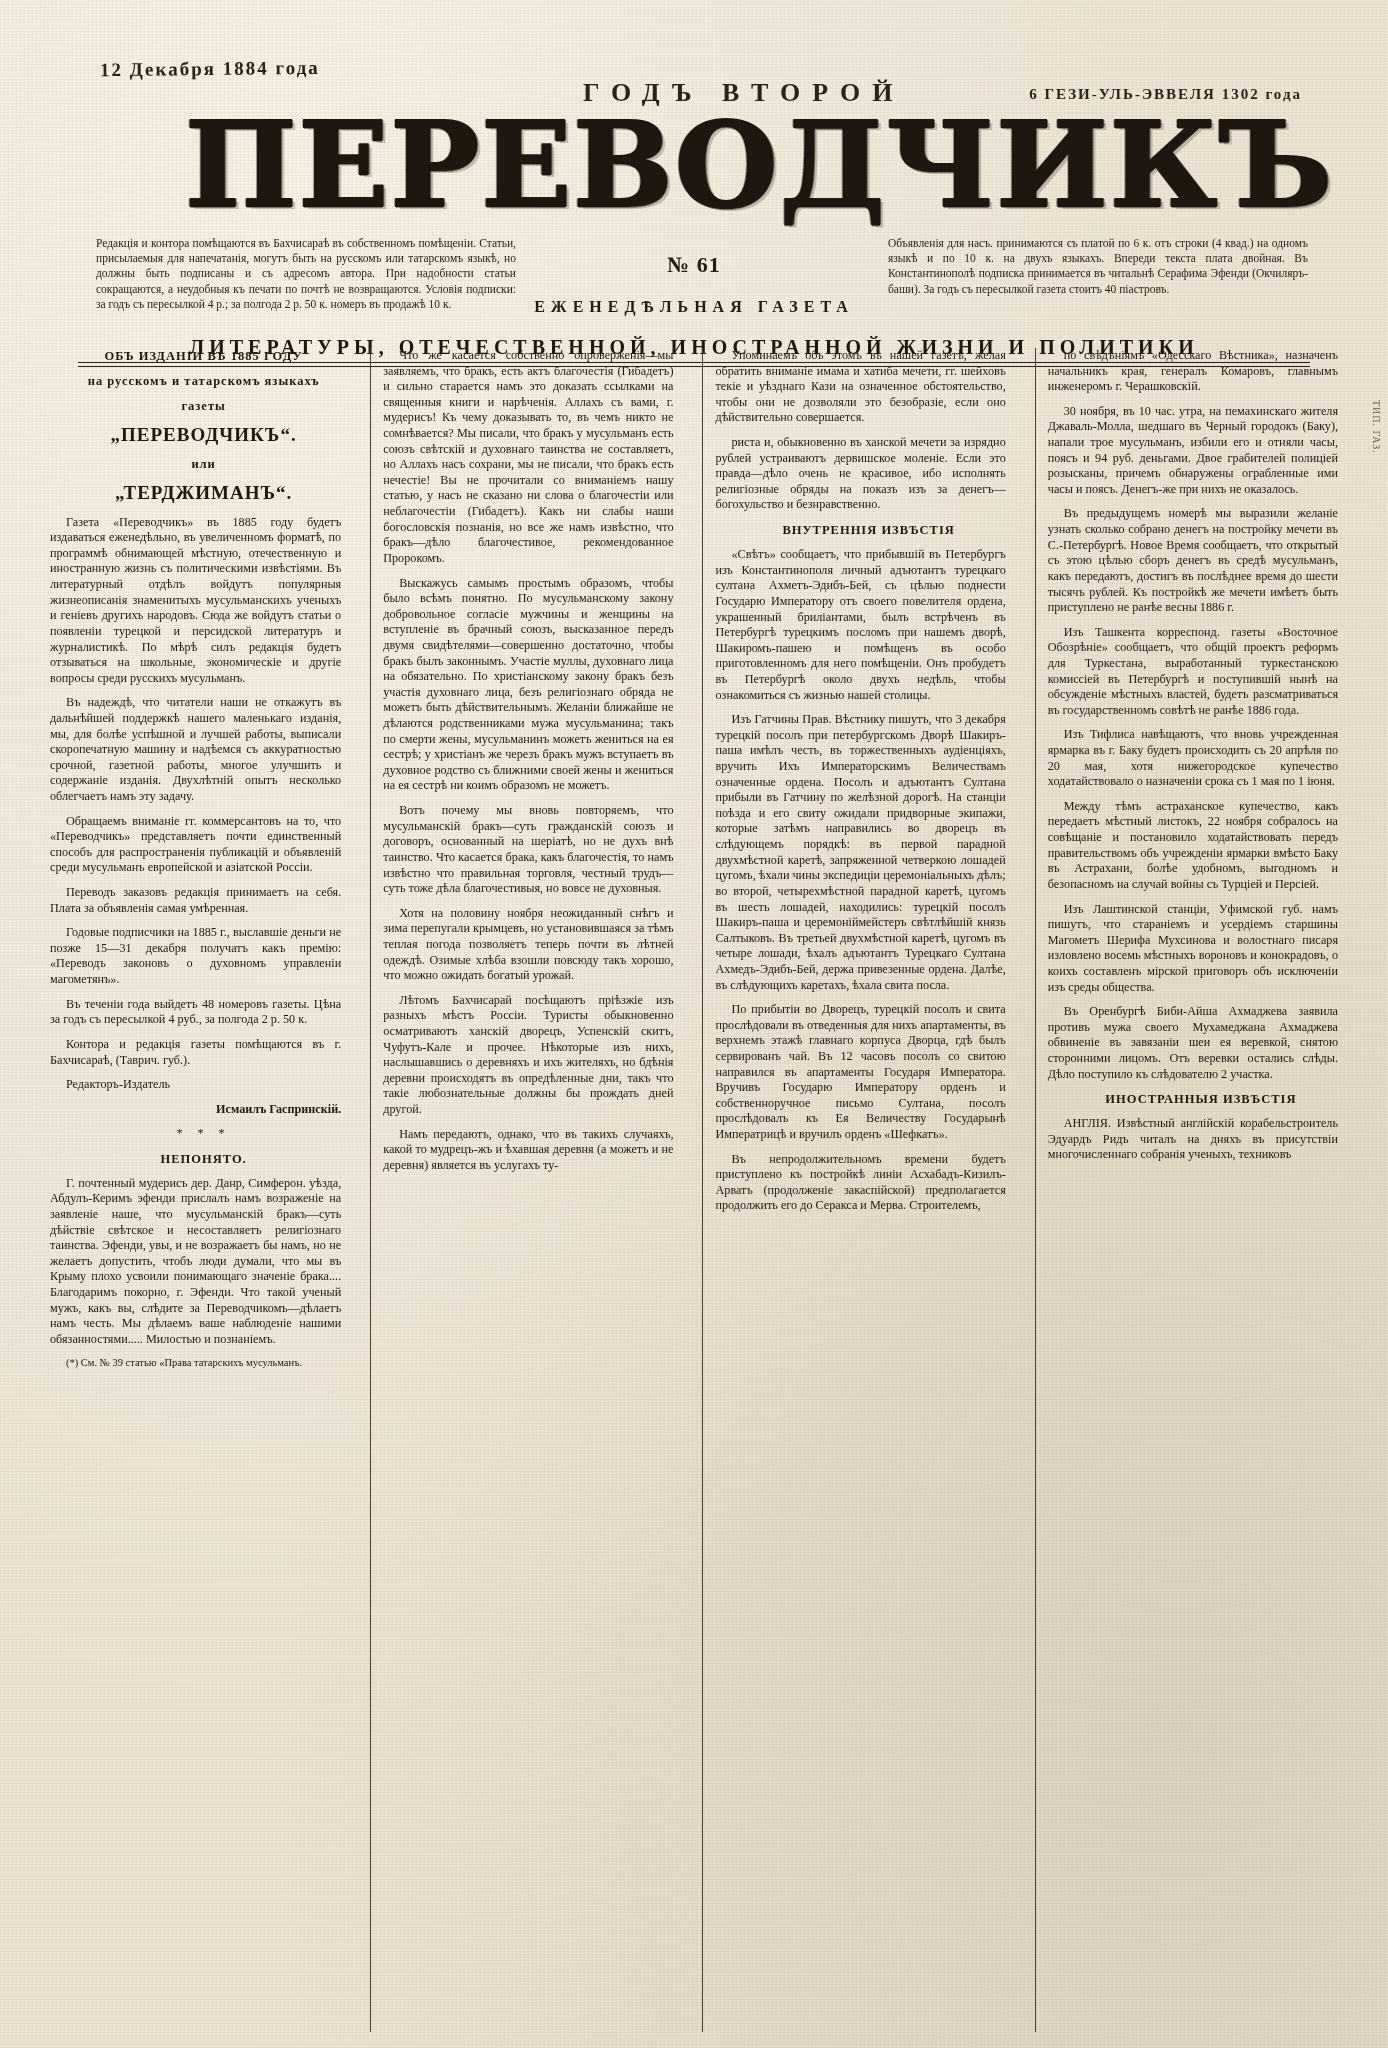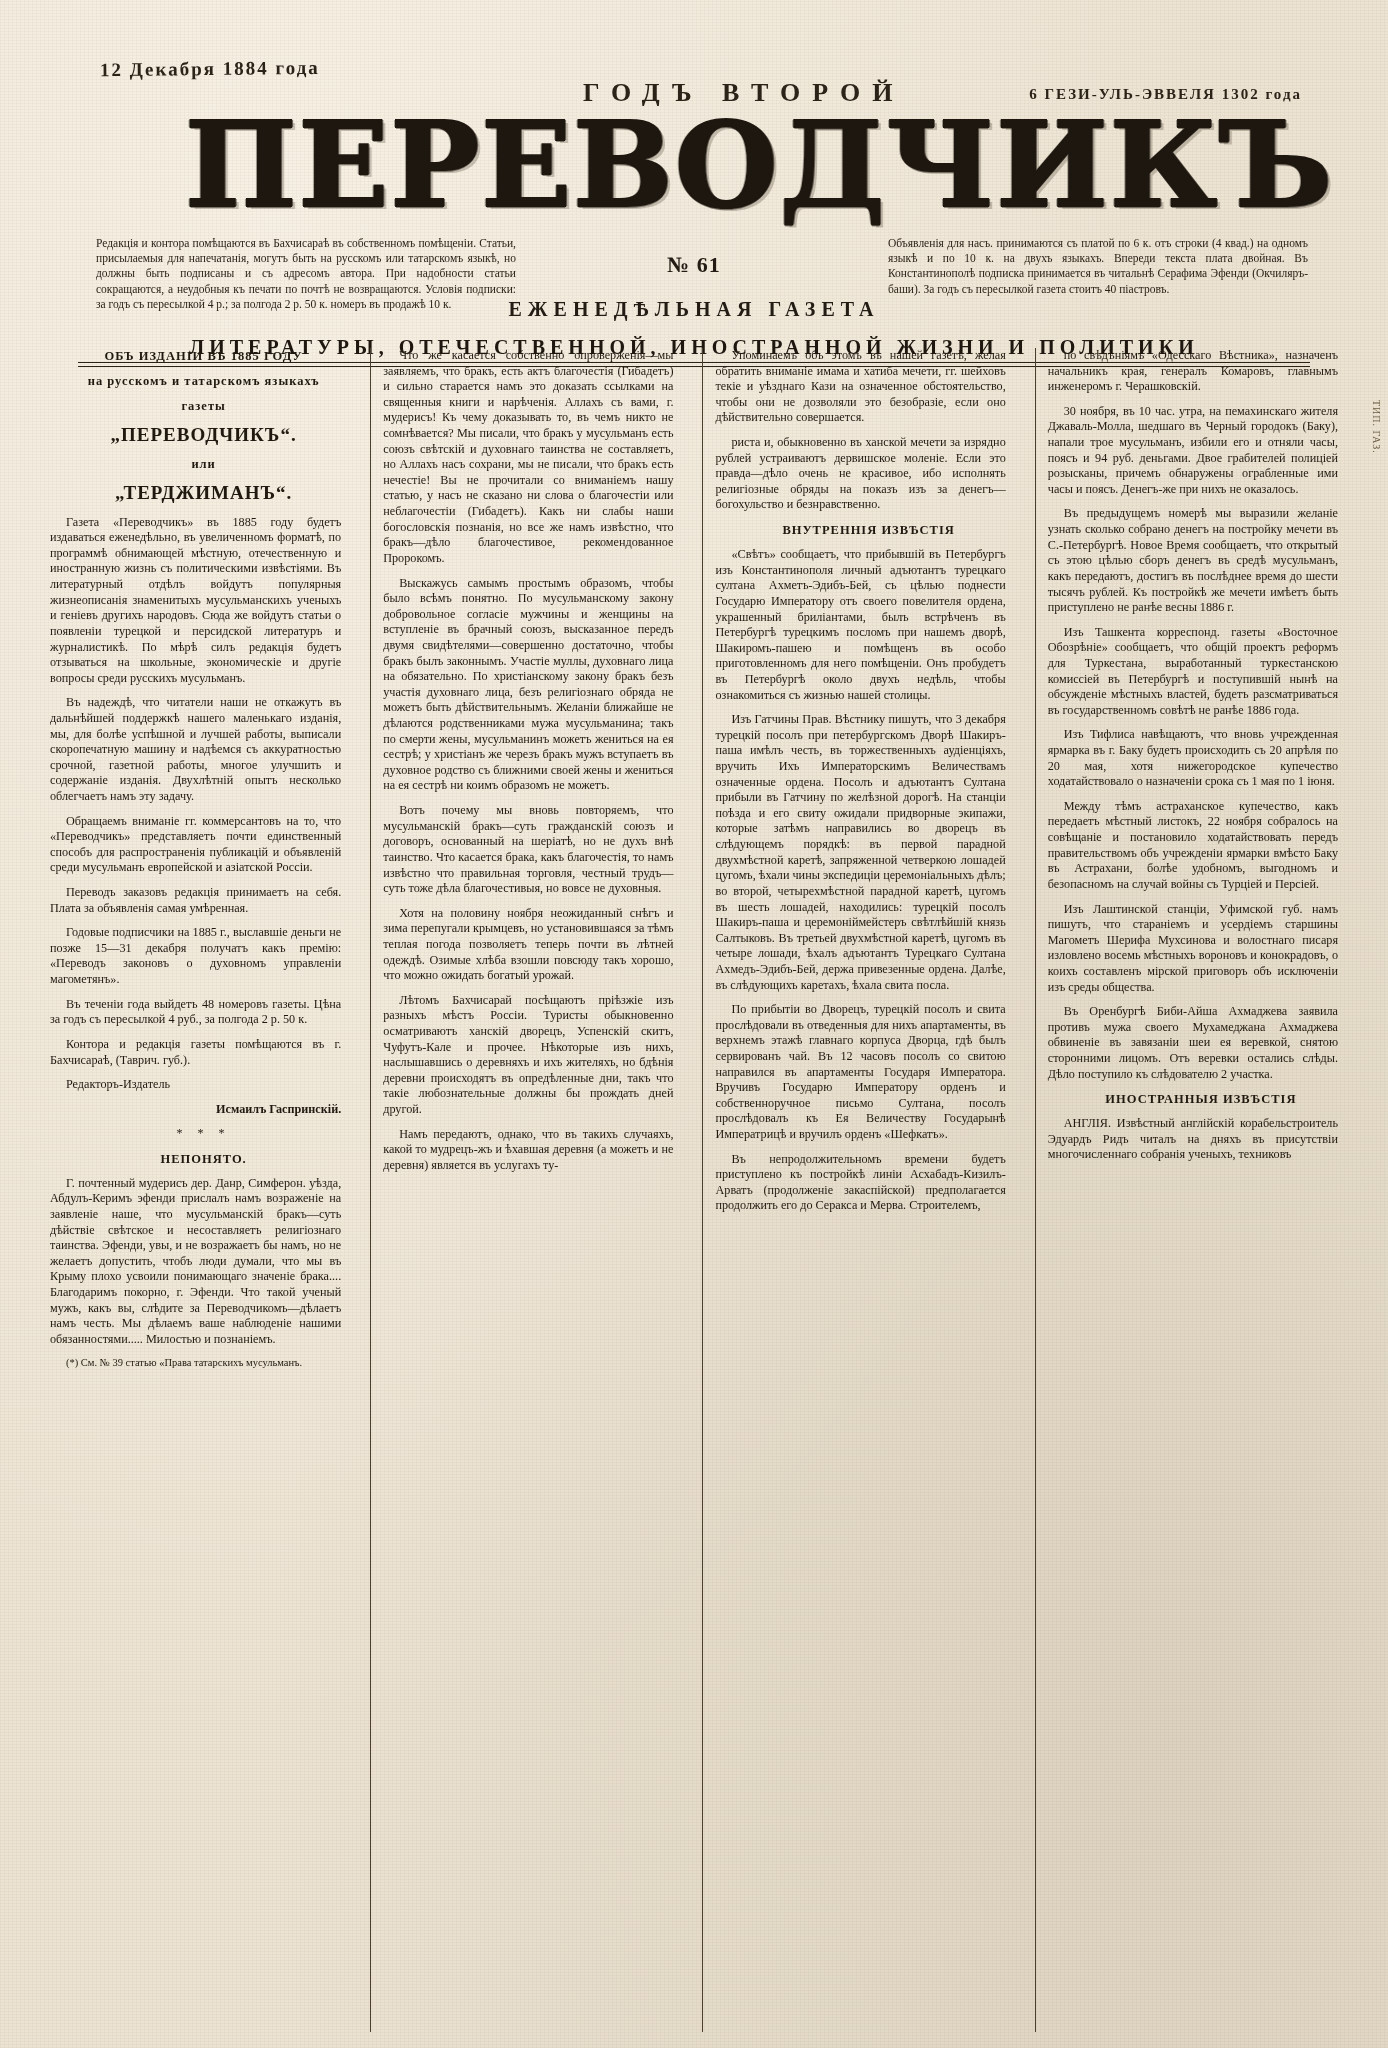--- a/index.html
+++ b/index.html
@@ -74,21 +74,21 @@
   .sub-right{
     position:absolute;top:206px;right:42px;width:420px;
     font-size:11.5px;line-height:1.32;text-align:justify;color:#2b2318;
   }
   .issue-no{
     position:absolute;top:222px;left:0;right:0;text-align:center;
     font-size:22px;font-weight:bold;letter-spacing:1px;
   }
   .weekly{
     position:absolute;top:268px;left:0;right:0;text-align:center;
-    font-size:20px;font-weight:bold;letter-spacing:6px;
+    font-size:16px;font-weight:bold;letter-spacing:6px;
   }
   .strap{
     position:absolute;top:306px;left:40px;right:40px;
     text-align:center;font-size:20px;font-weight:bold;letter-spacing:5px;
     color:#1d1710;
   }
   .rule{
     position:absolute;left:40px;right:40px;
     border-top:1.5px solid #2b2318;
   }

